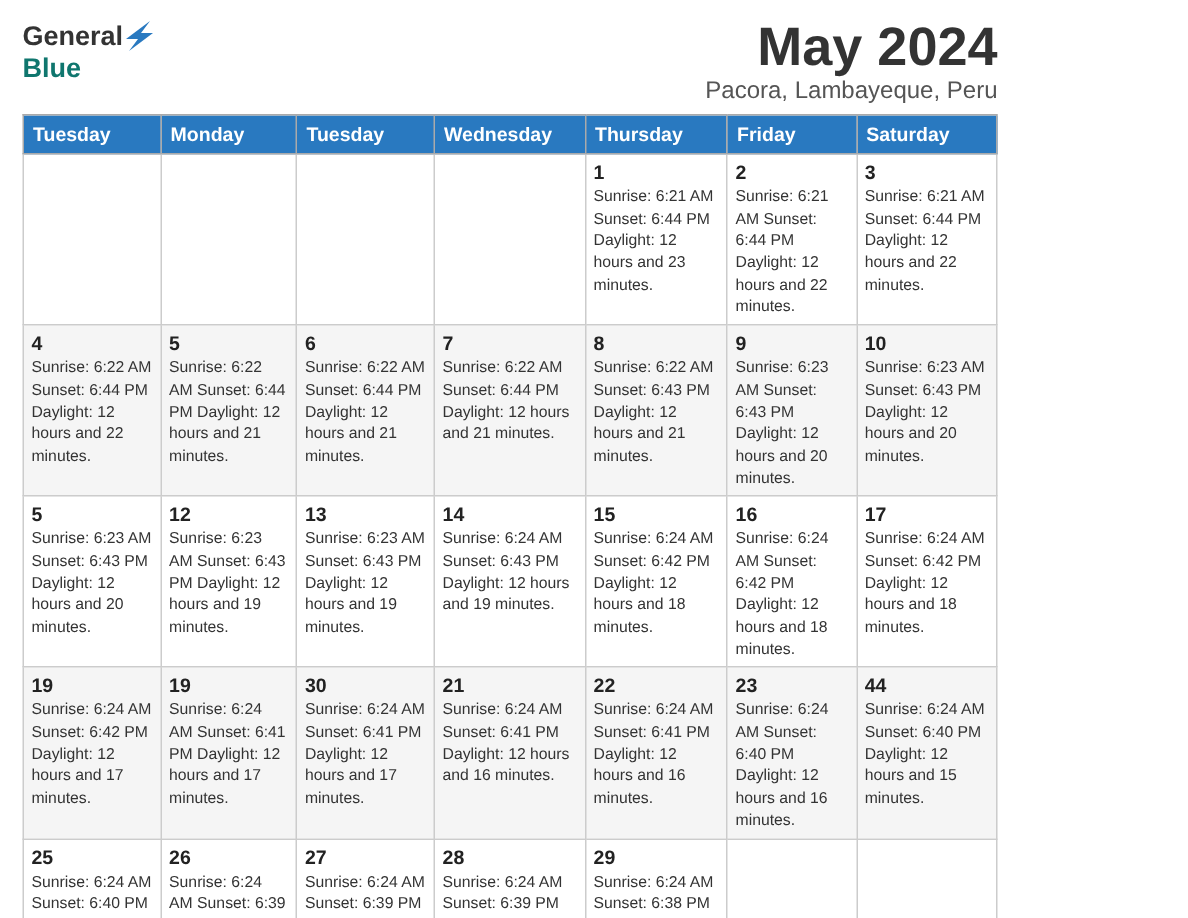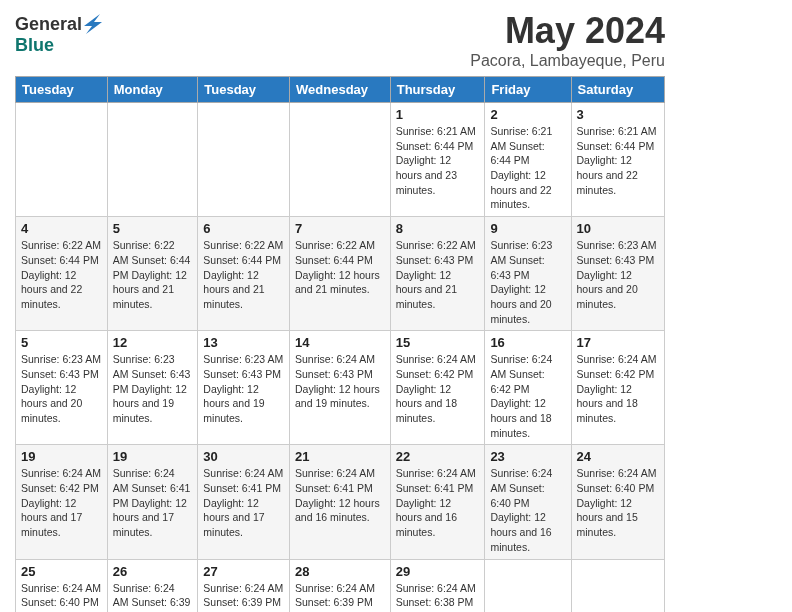--- a/index.html
+++ b/index.html
@@ -286,21 +286,21 @@
 Sunset: 6:41 PM
 Daylight: 12 hours and 16 minutes.</div>
           </td>
           <td>
             <span class="cell-day">23</span>
             <div class="cell-info">Sunrise: 6:24 AM
 Sunset: 6:40 PM
 Daylight: 12 hours and 16 minutes.</div>
           </td>
           <td>
-            <span class="cell-day">24</span>
+            <span class="cell-day">44</span>
             <div class="cell-info">Sunrise: 6:24 AM
 Sunset: 6:40 PM
 Daylight: 12 hours and 15 minutes.</div>
           </td>
         </tr>
         <tr>
           <td>
             <span class="cell-day">25</span>
             <div class="cell-info">Sunrise: 6:24 AM
 Sunset: 6:40 PM

